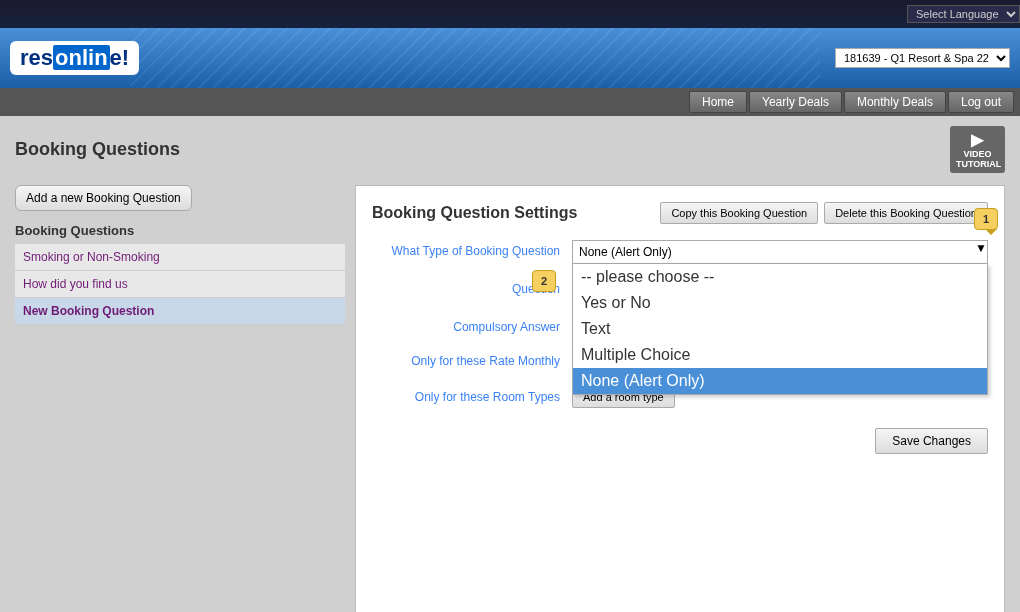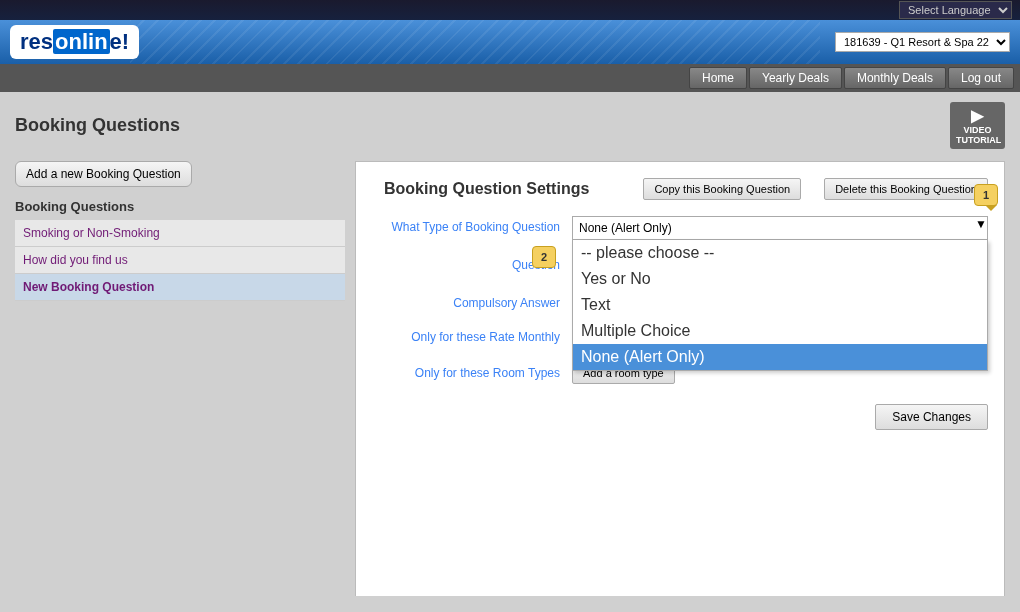--- a/index.html
+++ b/index.html
@@ -1,38 +1,37 @@
 <!DOCTYPE html>
 <html><head>
   <meta charset="utf-8">
   <style>
     * { box-sizing: border-box; margin: 0; padding: 0; }
     body { font-family: Arial, sans-serif; font-size: 12px; background: #d0d0d0; width: 1020px; height: 612px; overflow: hidden; }
 
     
     #top-bar {
       background: linear-gradient(to bottom, #1a1a2e, #16213e);
-      height: 20px;
+      height: 28px;
       display: flex;
       align-items: center;
       justify-content: flex-end;
-      padding-right: 8px;
     }
     #top-bar select {
       font-size: 11px;
       background: #2a2a4a;
       color: #ccc;
       border: 1px solid #555;
       padding: 1px 4px;
     }
 
     
     #header {
       background: linear-gradient(to bottom, #4a90d9, #1a5fa8);
-      height: 44px;
+      height: 60px;
       display: flex;
       align-items: center;
       justify-content: space-between;
       padding: 0 10px;
       position: relative;
     }
     #logo {
       background: white;
       border-radius: 6px;
       padding: 4px 10px;
@@ -186,30 +185,29 @@
       padding: 16px;
       overflow: auto;
     }
 
     
     #panel-header {
       display: flex;
       align-items: center;
       justify-content: space-between;
       margin-bottom: 16px;
-      margin-left: 12px;
     }
     #panel-title {
       font-size: 16px;
       font-weight: bold;
       color: #333;
     }
     #panel-actions {
       display: flex;
-      gap: 23px;
+      gap: 6px;
     }
     .action-btn {
       background: linear-gradient(to bottom, #f5f5f5, #ddd);
       border: 1px solid #aaa;
       padding: 4px 10px;
       font-size: 11px;
       cursor: pointer;
       border-radius: 2px;
     }
 

